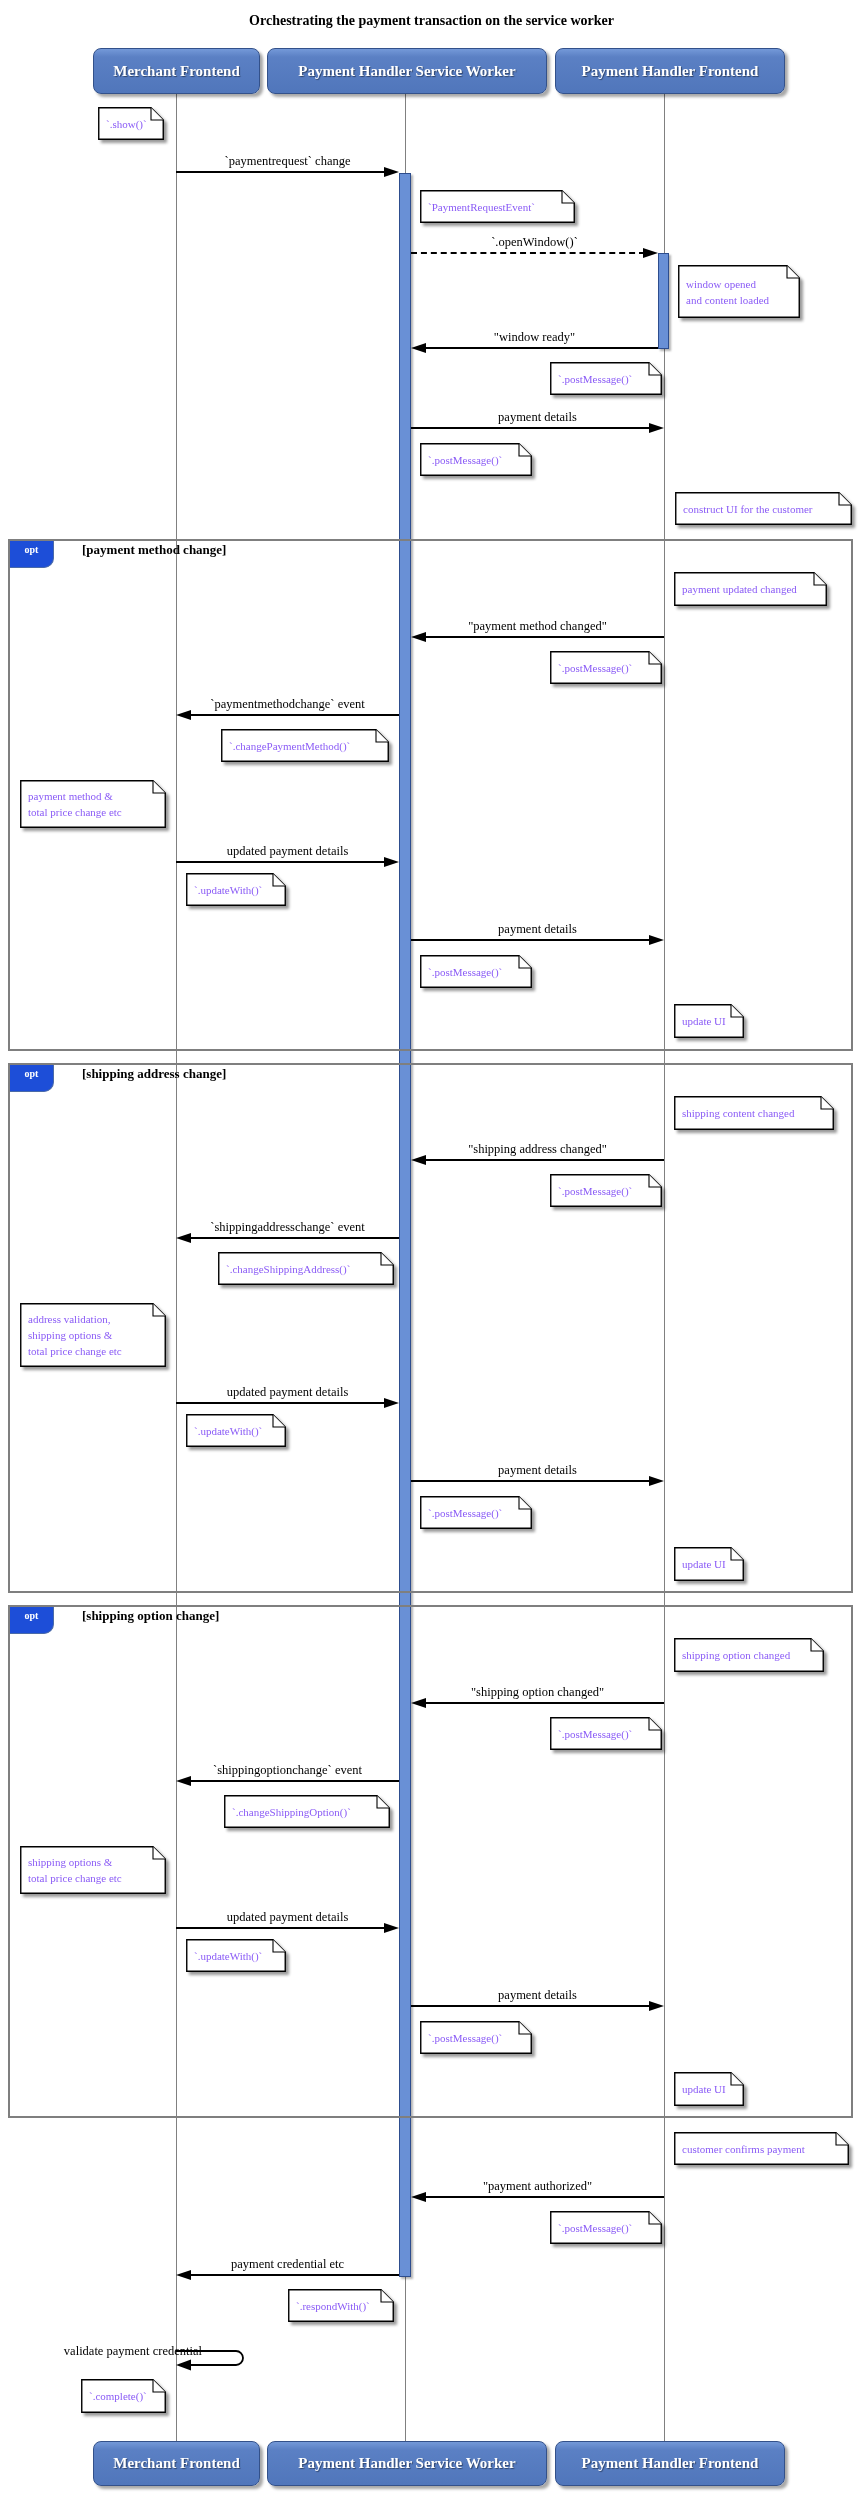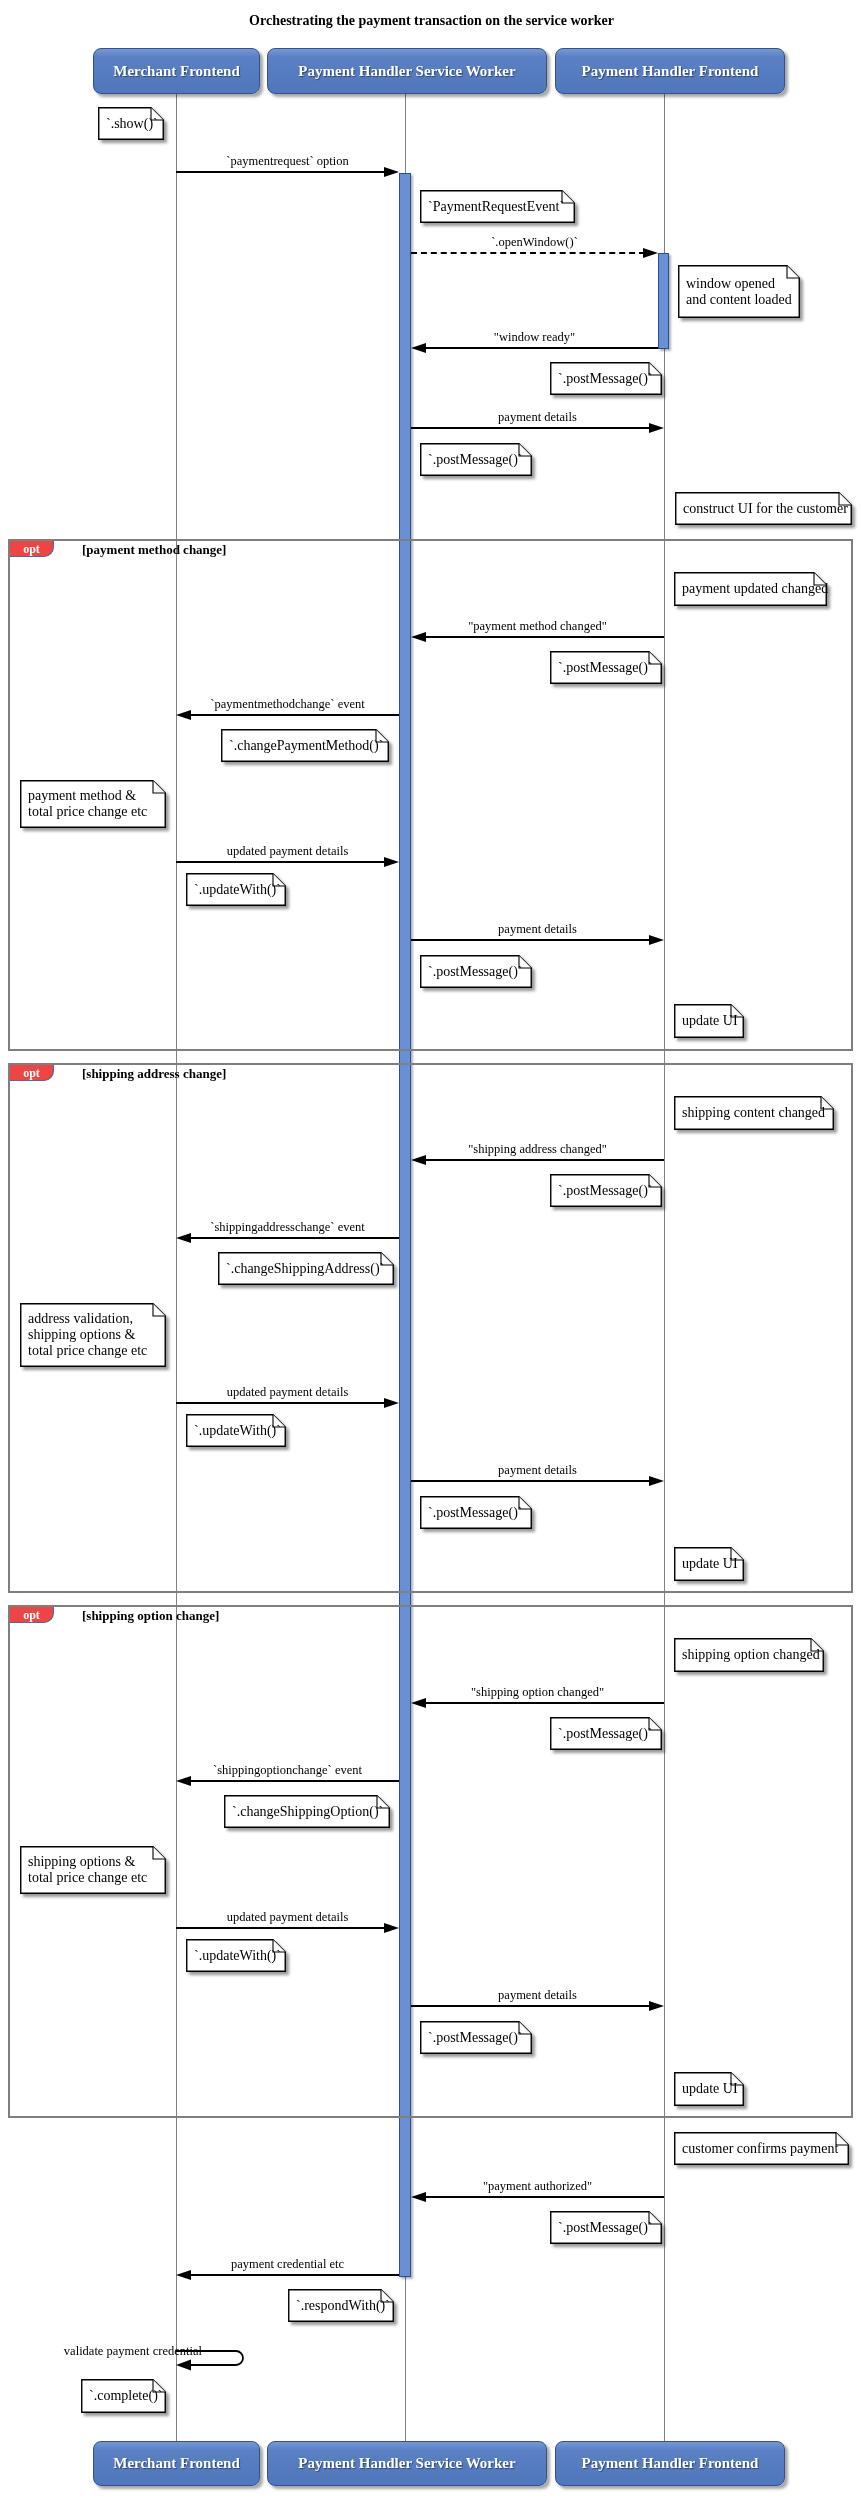--- a/index.html
+++ b/index.html
@@ -28,22 +28,22 @@
   }
   .activation{
     position:absolute;z-index:2;background:#6990d6;border:1px solid #2d4d8e;
     box-shadow:2px 2px 2px rgba(0,0,0,0.3);box-sizing:border-box;
   }
   .fragment{
     position:absolute;z-index:3;border:2px solid #7f7f7f;box-sizing:border-box;
     background:transparent;
   }
   .fragment-tab{
-    position:absolute;z-index:4;background:#ef4444;color:#fff;font-weight:bold;
-    font-size:12px;width:44px;height:16px;line-height:17px;text-align:center;
+    position:absolute;z-index:4;background:#1d4ed8;color:#fff;font-weight:bold;
+    font-size:10px;width:44px;height:27px;line-height:17px;text-align:center;
     border-bottom-right-radius:10px;border:1px solid #4a6aa8;border-top:none;border-left:none;
     box-sizing:border-box;
   }
   .fragment-cond{
     position:absolute;z-index:4;font-weight:bold;font-size:13px;color:#000;
     white-space:nowrap;height:16px;line-height:16px;
   }
   .aline{position:absolute;z-index:4;height:0;border-top:2px solid #000;}
   .aline.dashed{border-top-style:dashed;}
   .ahead{position:absolute;z-index:4;width:0;height:0;}
@@ -52,21 +52,21 @@
   .alabel{
     position:absolute;z-index:4;font-size:12.5px;color:#000;text-align:center;
     white-space:nowrap;height:16px;line-height:16px;
   }
   .note{position:absolute;z-index:5;filter:drop-shadow(3px 3px 1.5px rgba(0,0,0,0.40));}
   .note svg{position:absolute;top:0;left:0;}
   .note .ntext{
     position:relative;z-index:2;display:flex;flex-direction:column;justify-content:center;
     height:100%;padding-left:8px;padding-right:14px;box-sizing:border-box;
   }
-  .note .ntext div{font-size:14px;line-height:16px;color:#000000;white-space:nowrap;}
+  .note .ntext div{font-size:11px;line-height:16px;color:#8b5cf6;white-space:nowrap;}
   .selfcall{position:absolute;z-index:4;}
   .selflabel{
     position:absolute;z-index:4;font-size:12.5px;color:#000;text-align:right;
     white-space:nowrap;height:16px;line-height:16px;
   }
 </style>
 </head>
 <body>
 
 <div id="canvas">
@@ -81,21 +81,21 @@
       <div class="fragment-tab" style="left: 10px; top: 541px;">opt</div>
       <div class="fragment-cond" style="left: 82px; top: 542px;">[payment method change]</div>
       <div class="fragment" style="left: 8px; top: 1063px; width: 845px; height: 530px;"></div>
       <div class="fragment-tab" style="left: 10px; top: 1065px;">opt</div>
       <div class="fragment-cond" style="left: 82px; top: 1066px;">[shipping address change]</div>
       <div class="fragment" style="left: 8px; top: 1605px; width: 845px; height: 513px;"></div>
       <div class="fragment-tab" style="left: 10px; top: 1607px;">opt</div>
       <div class="fragment-cond" style="left: 82px; top: 1608px;">[shipping option change]</div>
       <div class="aline" style="top: 171px; left: 176px; width: 210px;"></div>
       <div class="ahead right" style="top: 166.5px; left: 384px;"></div>
-      <div class="alabel" style="left: 176px; width: 223px; top: 153px;">`paymentrequest` option</div>
+      <div class="alabel" style="left: 176px; width: 223px; top: 153px;">`paymentrequest` change</div>
       <div class="aline dashed" style="top: 252px; left: 411px; width: 234px;"></div>
       <div class="ahead right" style="top: 247.5px; left: 643px;"></div>
       <div class="alabel" style="left: 411px; width: 247px; top: 234px;">`.openWindow()`</div>
       <div class="aline" style="top: 347px; left: 424px; width: 234px;"></div>
       <div class="ahead left" style="top: 342.5px; left: 411px;"></div>
       <div class="alabel" style="left: 411px; width: 247px; top: 329px;">"window ready"</div>
       <div class="aline" style="top: 427px; left: 411px; width: 240px;"></div>
       <div class="ahead right" style="top: 422.5px; left: 649px;"></div>
       <div class="alabel" style="left: 411px; width: 253px; top: 409px;">payment details</div>
       <div class="aline" style="top: 636px; left: 424px; width: 240px;"></div>

